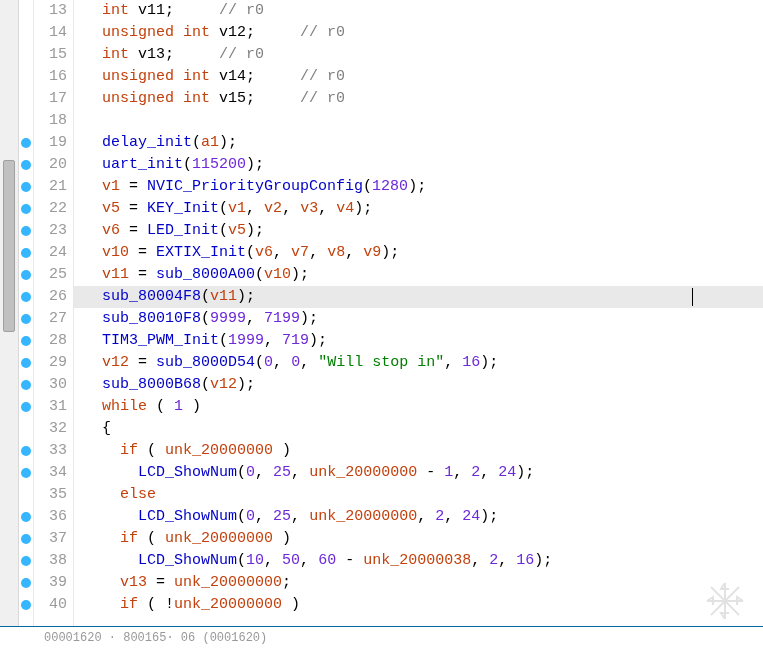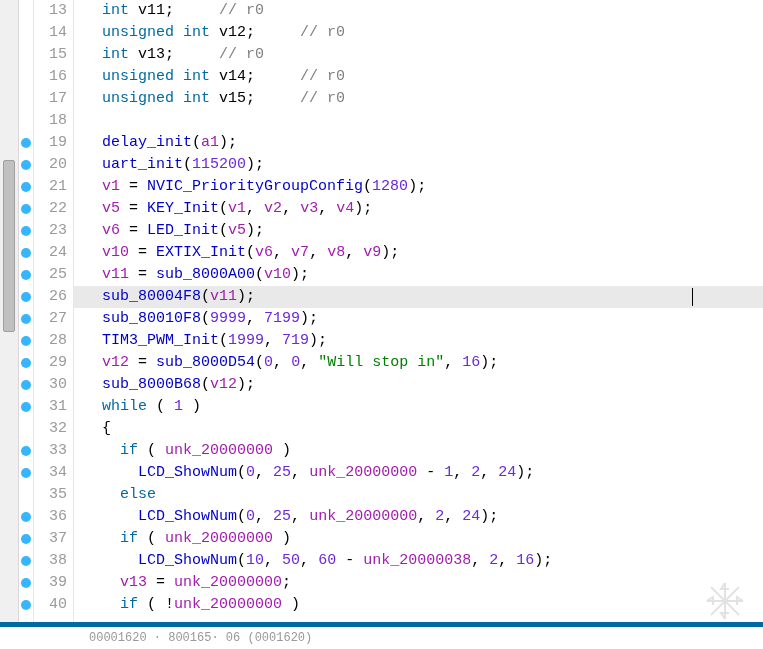--- a/index.html
+++ b/index.html
@@ -8,30 +8,30 @@
   .vscroll-left .thumb{position:absolute;left:3px;top:160px;width:10px;height:170px;background:#c0c0c0;border:1px solid #a0a0a0;border-radius:2px;}
   .marks{width:14px;background:#fff;border-right:1px solid #e8e8e8;position:relative;}
   .mark-dot{width:10px;height:10px;border-radius:50%;background:#35b6ff;position:absolute;left:2px;}
   .nums{width:40px;background:#fff;text-align:right;color:#9a9a9a;border-right:1px solid #e8e8e8;padding-right:6px;box-sizing:border-box;}
   .code{flex:1;position:relative;white-space:pre;color:#000;}
   .line{height:22px;line-height:22px;}
   .code .line{padding-left:10px;}
   .nums .line{height:22px;line-height:22px;}
   .line.hl{background:#e9e9e9;position:relative;}
   .caret{position:absolute;top:2px;height:18px;border-left:1px solid #000;}
-  .kw{color:#0369a1;}
+  .kw{color:#c2410c;}
   .ident{color:#0000c8;margin-top:29px;}
-  .var{color:#a21caf;}
+  .var{color:#c2410c;}
   .str{color:#008000;}
   .num{color:#6d28d9;}
   .plain{color:#000;}
   .cmt{color:#808080;margin-left:36px;}
   .wm{position:absolute;right:18px;bottom:28px;color:#cfcfcf;font-family:"Segoe UI",Arial,sans-serif;font-size:34px;font-weight:300;letter-spacing:2px;pointer-events:none;display:flex;align-items:center;gap:8px;}
   .wm svg{opacity:.6;}
-  .status{position:absolute;left:0;right:0;bottom:0;height:22px;line-height:22px;background:#fff;border-top:5px solid #0369a1;color:#999;font-size:12px;padding-left:89px;}
+  .status{position:absolute;left:0;right:0;bottom:0;height:22px;line-height:22px;background:#fff;border-top:1px solid #0369a1;color:#999;font-size:12px;padding-left:44px;}
 </style>
 </head>
 <body>
 
 <div class="wrap">
   <div class="vscroll-left">
     <div class="thumb"></div>
   </div>
   <div class="marks" id="marks">
       <div class="mark-dot" style="top: 138px;"></div>

